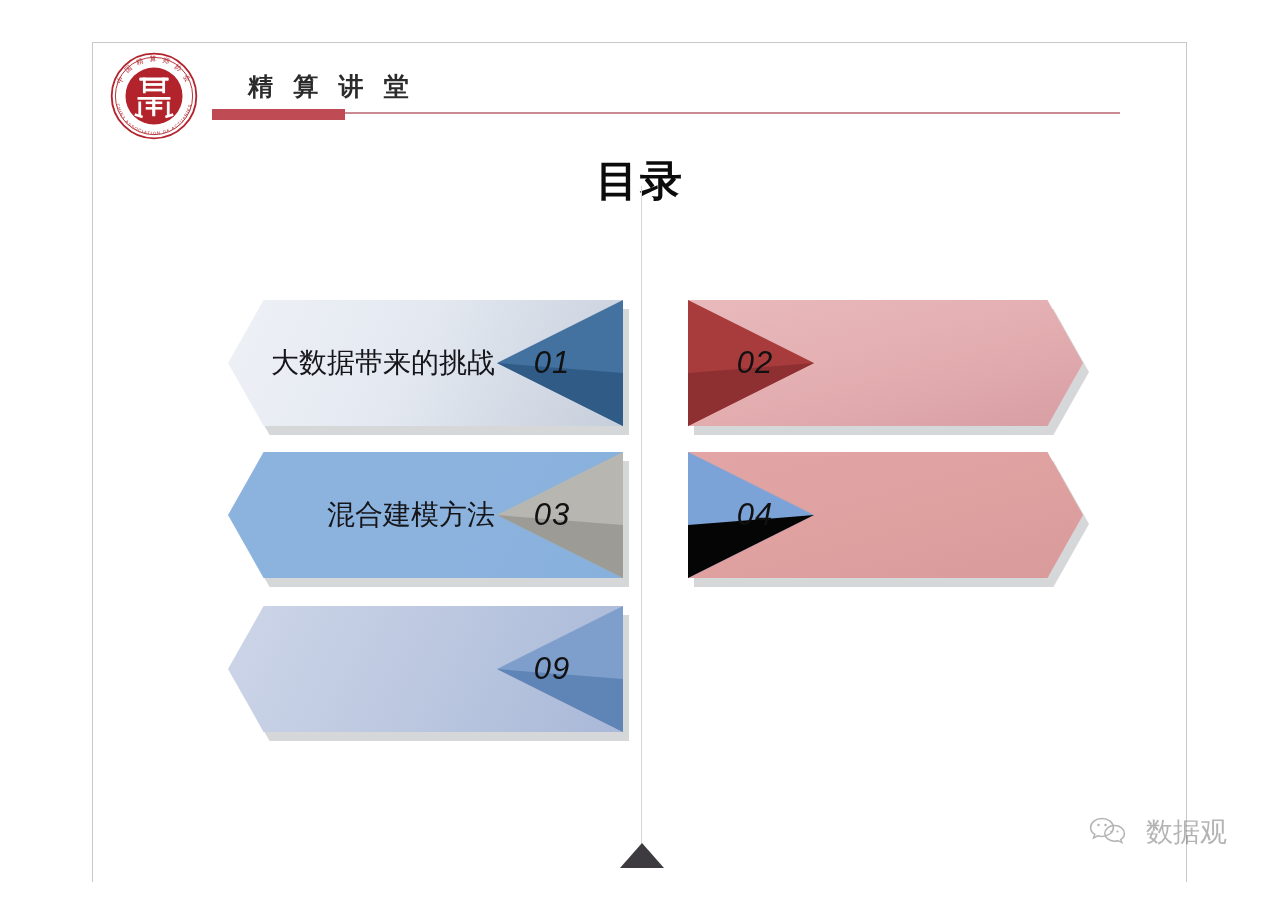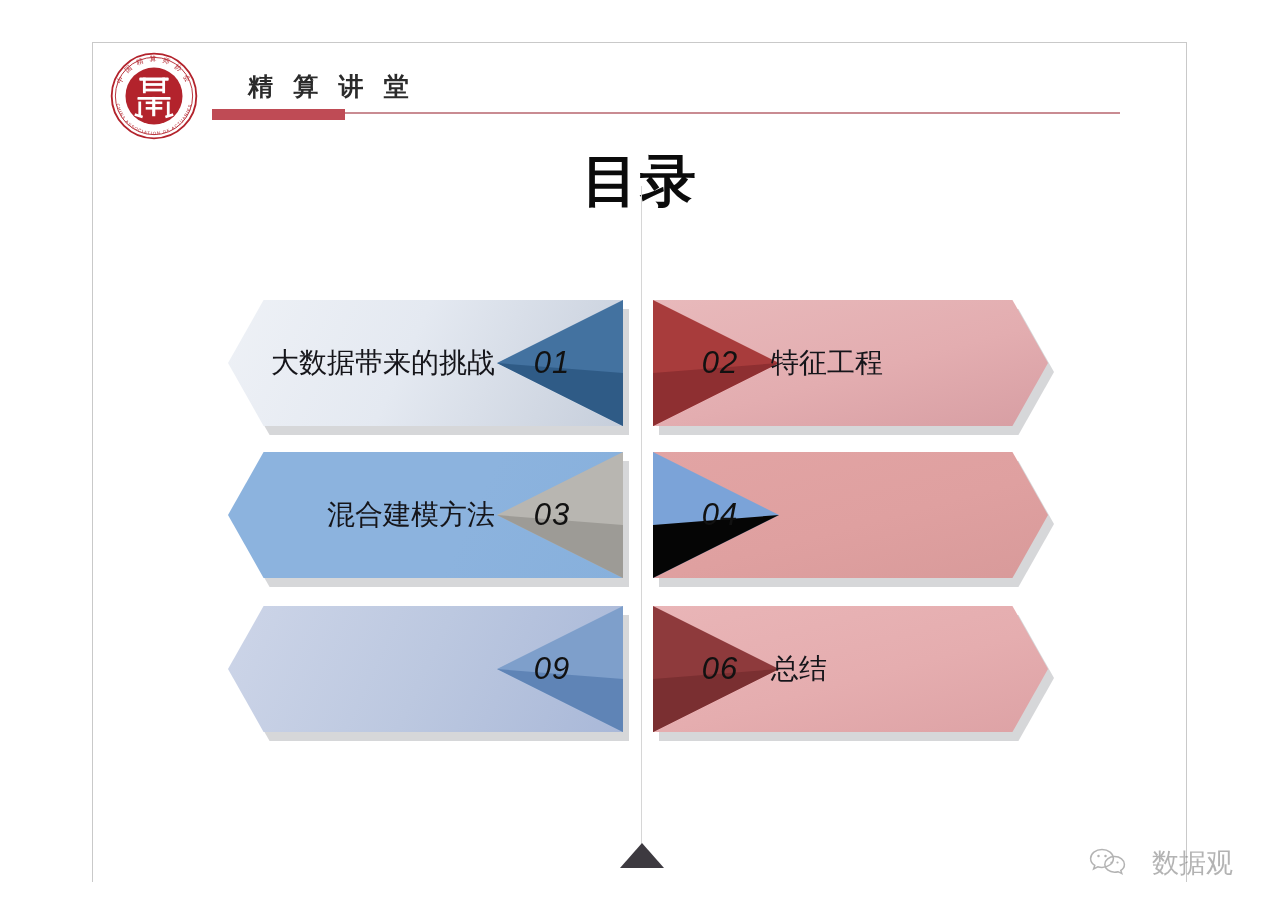--- a/index.html
+++ b/index.html
@@ -83,21 +83,21 @@
     background: #c98b92;
   }
 
   
   #page-title {
     position: absolute;
     left: 0;
     top: 145px;
     width: 1280px;
     text-align: center;
-    font-size: 56px;
+    font-size: 42px;
     line-height: 72px;
     font-weight: 900;
     color: #0b0b0b;
     letter-spacing: 2px;
     font-family: Liberation Serif, serif;
   }
 
   
   #divider {
     position: absolute;
@@ -124,21 +124,21 @@
     left: 0;
     width: 1280px;
     height: 140px;
   }
   .chev {
     position: absolute;
     width: 395px;
     height: 126px;
   }
   .chev-left  { left: 228px; }
-  .chev-right { left: 653px; }
+  .chev-right { left: 688px; }
 
   
   .plate {
     position: absolute;
     left: 6px;
     top: 9px;
     width: 395px;
     height: 126px;
     background: #cfd0d2;
     opacity: .85;
@@ -208,27 +208,27 @@
     white-space: nowrap;
     font-family: "Liberation Sans", "DejaVu Sans", sans-serif;
   }
   .label.l { right: 128px; text-align: right; }
   .label.r { left: 118px;  text-align: left; }
 
   
   #watermark {
     position: absolute;
     left: 1088px;
-    top: 840px;
+    top: 814px;
     width: 180px;
     height: 46px;
     opacity: .42;
     display: flex;
-    align-items: center;
-    gap: 24px;
+    align-items: flex-start;
+    gap: 18px;
   }
   #watermark .wm-text {
     font-size: 27px;
     color: #4c4c4c;
     font-family: "Liberation Sans", "DejaVu Sans", sans-serif;
     white-space: nowrap;
   }
 </style>
 </head>
 <body>
@@ -293,21 +293,20 @@
       <div class="label l">大数据带来的挑战</div>
       <div class="num l">01</div>
     </div>
 
     <div class="chev chev-right">
       <div class="plate r"></div>
       <div class="body r" style="background:linear-gradient(165deg,#e8b9bb 0%,#e3adb0 55%,#d79ea3 100%)"></div>
       <div class="head r" style="background:#a83c3c"></div>
       <div class="head-shade r" style="background:#8e2f31"></div>
       <div class="num r">02</div>
-      <div class="label r">特征工程</div>
     </div>
   </div>
 
   <div class="row" style="top:452px">
 
     <div class="chev chev-left">
       <div class="plate l"></div>
       <div class="body l" style="background:linear-gradient(115deg,#8cb3de 0%,#8cb3de 60%,#87b0dc 100%)"></div>
       <div class="head l" style="background:#b8b6b1"></div>
       <div class="head-shade l" style="background:#9d9b96"></div>
@@ -327,28 +326,20 @@
   <div class="row" style="top:606px">
 
     <div class="chev chev-left">
       <div class="plate l"></div>
       <div class="body l" style="background:linear-gradient(115deg,#cdd5e8 0%,#bcc8e0 50%,#a9b8d8 100%)"></div>
       <div class="head l" style="background:#7e9fcb"></div>
       <div class="head-shade l" style="background:#5f84b6"></div>
       <div class="num l">09</div>
     </div>
 
-    <div class="chev chev-right">
-      <div class="plate r"></div>
-      <div class="body r" style="background:linear-gradient(165deg,#e9b5b7 0%,#e5adaf 55%,#dda2a5 100%)"></div>
-      <div class="head r" style="background:#8e3a3c"></div>
-      <div class="head-shade r" style="background:#7a2f31"></div>
-      <div class="num r">06</div>
-      <div class="label r">总结</div>
-    </div>
   </div>
 
   <div id="watermark">
     <span>
       <svg width="40" height="32" viewBox="0 0 40 32" aria-hidden="true">
         <g fill="none" stroke="#4c4c4c" stroke-width="1.5">
           <path d="M14 4.5c-6.3 0-11.4 4-11.4 9 0 2.8 1.6 5.3 4.2 6.9l-1.2 3.6 4.2-2.2c1.3.4 2.7.6 4.2.6 6.3 0 11.4-4 11.4-9s-5.1-8.9-11.4-8.9z"></path>
           <path d="M26.6 11.6c-5.4 0-9.8 3.5-9.8 7.8 0 4.3 4.4 7.8 9.8 7.8 1.2 0 2.4-.2 3.5-.5l3.7 1.9-1-3.1c2.2-1.4 3.6-3.6 3.6-6.1 0-4.3-4.4-7.8-9.8-7.8z"></path>
         </g>
         <g fill="#4c4c4c">

